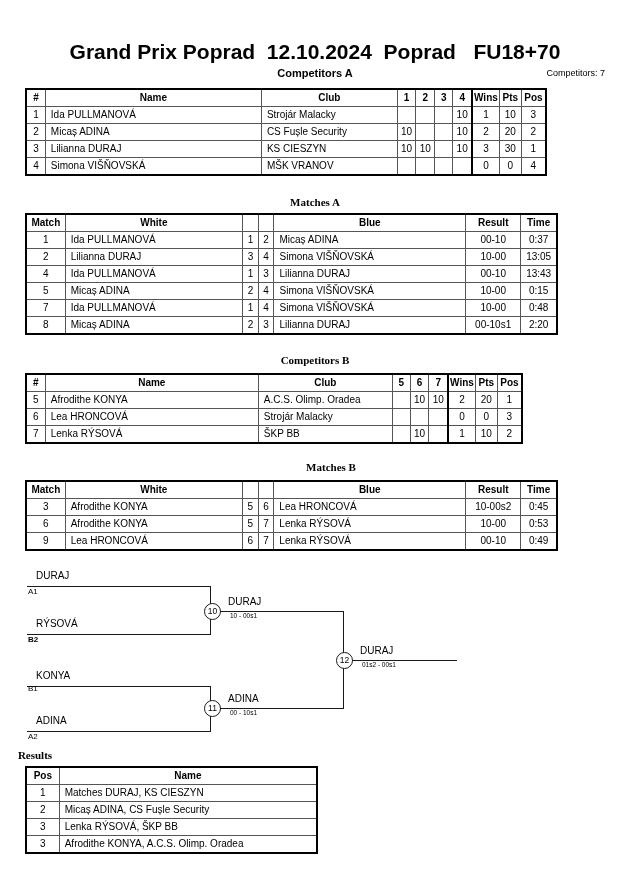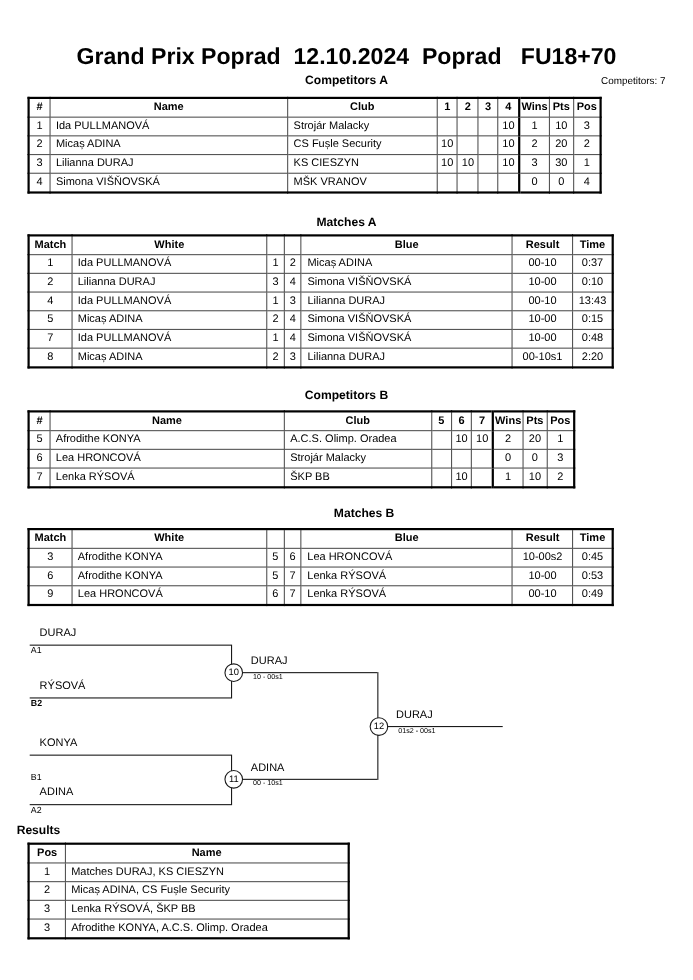--- a/index.html
+++ b/index.html
@@ -20,21 +20,21 @@
     position:absolute;left:0;top:67px;width:630px;text-align:center;
     font-size:11px;font-weight:bold;
   }
   .compcount{
     position:absolute;right:25px;top:68px;font-size:9px;font-weight:normal;
   }
 
   
   .caption{
     position:absolute;width:630px;left:0;text-align:center;
-    font-size:11px;font-weight:bold;
+    font-size:11px;font-weight:bold;font-family:Liberation Serif, serif;
   }
 
   
   table{border-collapse:collapse;font-size:10px;}
   .tbl{position:absolute;border:2px solid #000;background:#fff;}
   .tbl td,.tbl th{
     border:1px solid #555;padding:0;height:16px;line-height:16px;
     font-weight:normal;font-size:10px;
   }
   .tbl th{font-weight:bold;text-align:center;}
@@ -161,21 +161,21 @@
           <td class="c">00-10</td>
           <td class="c">0:37</td>
         </tr>
         <tr>
           <td class="c">2</td>
           <td class="l">Lilianna DURAJ</td>
           <td class="c">3</td>
           <td class="c">4</td>
           <td class="l">Simona VIŠŇOVSKÁ</td>
           <td class="c">10-00</td>
-          <td class="c">0:10</td>
+          <td class="c">13:05</td>
         </tr>
         <tr>
           <td class="c">4</td>
           <td class="l">Ida PULLMANOVÁ</td>
           <td class="c">1</td>
           <td class="c">3</td>
           <td class="l">Lilianna DURAJ</td>
           <td class="c">00-10</td>
           <td class="c">13:43</td>
         </tr>
@@ -312,21 +312,21 @@
     <div class="bslot" style="left:28px;top:27px;">A1</div>
 
     <div class="bname" style="left:36px;top:58px;">RÝSOVÁ</div>
     <div class="bline bh" style="left:27px;top:74px;width:183px;"></div>
     <div class="bslot" style="left:28px;top:75px;font-weight:bold;">B2</div>
 
     <div class="bline bv" style="left:210px;top:26px;height:49px;"></div>
 
     <div class="bname" style="left:36px;top:110px;">KONYA</div>
     <div class="bline bh" style="left:27px;top:126px;width:183px;"></div>
-    <div class="bslot" style="left:28px;top:142px;">B1</div>
+    <div class="bslot" style="left:28px;top:124px;">B1</div>
 
     <div class="bname" style="left:36px;top:155px;">ADINA</div>
     <div class="bline bh" style="left:27px;top:171px;width:183px;"></div>
     <div class="bslot" style="left:28px;top:172px;">A2</div>
 
     <div class="bline bv" style="left:210px;top:126px;height:46px;"></div>
 
     <div class="mcircle" style="left:204px;top:43px;">10</div>
     <div class="bname" style="left:228px;top:36px;">DURAJ</div>
     <div class="bline bh" style="left:220px;top:51px;width:123px;"></div>

